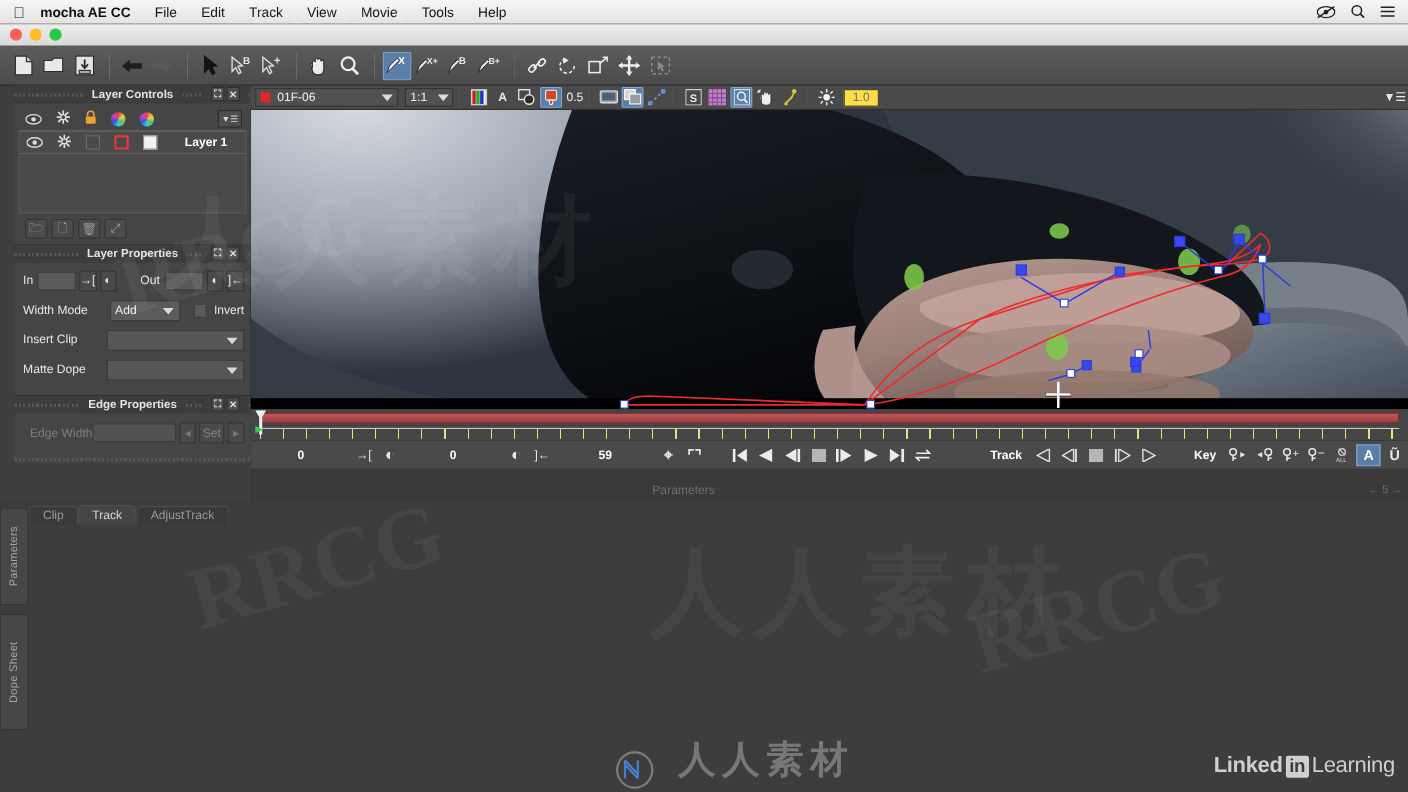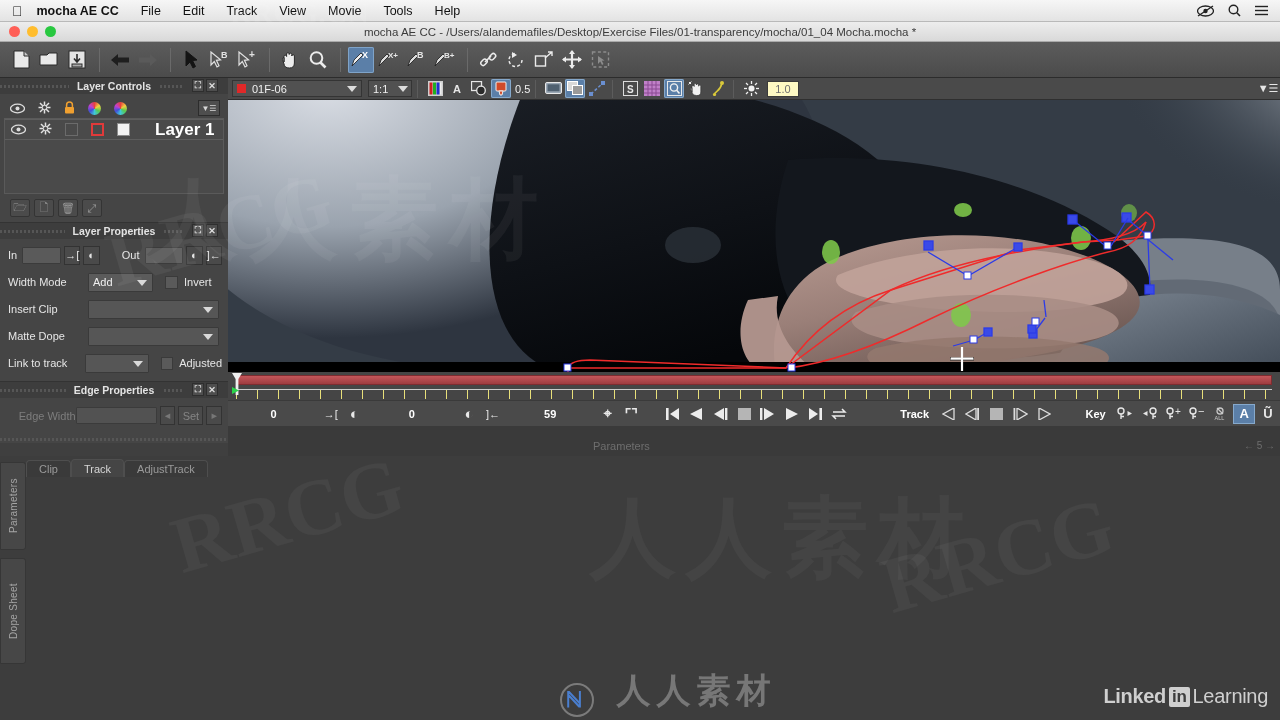--- a/index.html
+++ b/index.html
@@ -44,21 +44,21 @@
   .tbtn{
     width:26px; height:26px; margin-right:2px;
     display:flex; align-items:center; justify-content:center;
     border-radius:2px; color:#e8e8e8;
   }
   .tbtn.on{ background:#5b7fa8; box-shadow:inset 0 0 0 1px #7fa3c8; }
   .tsep{ width:1px; height:24px; background:#3a3a3a; border-right:1px solid #6a6a6a; margin:0 7px; }
   .tbtn svg{ display:block; }
 
   
-  #leftcol{ position:absolute; left:0; top:78px; width:228px; height:378px; background:#3f3f3f; }
+  #leftcol{ position:absolute; left:0; top:78px; width:228px; height:378px; background:#3f3f3f;padding-left:13px; }
   .panel{ background:#454545; border-bottom:1px solid #333; }
   .ptitle{
     height:16px; background:#3d3d3d; display:flex; align-items:center; justify-content:center;
     position:relative; font-size:10.5px; font-weight:bold; color:#e3e3e3;
     background-image:repeating-linear-gradient(90deg,#565656 0 2px,transparent 2px 4px);
     background-size:100% 3px; background-position:0 7px; background-repeat:repeat-x;
   }
   .ptitle span{ background:#3d3d3d; padding:0 8px; }
   .pt-btns{ position:absolute; right:2px; top:1px; display:flex; gap:2px; }
   .pt-btns i{
@@ -72,21 +72,21 @@
     border:1px solid #5e5e5e; border-left:none; border-right:none;
   }
   .lc-list{ height:76px; border:1px solid #5a5a5a; background:#4a4a4a; }
   .eye svg{ display:block; }
   .sw{ width:13px;height:13px; display:block; }
   .sw.empty{ border:1px solid #6b6b6b; background:#4a4a4a; }
   .sw.red{ border:2px solid #e03a3a; background:#4a4a4a; }
   .sw.white{ background:#f2f2f2; border:1px solid #8c8c8c; }
   .sw.wheel{ border-radius:50%;
     background:conic-gradient(#e84040,#f0d040,#58c850,#40c8d8,#4050d8,#c040d0,#e84040); }
-  .lc-label{ margin-left:12px; font-size:17px; font-weight:bold; color:#fff; }
+  .lc-label{ margin-left:12px; font-size:11px; font-weight:bold; color:#fff; }
   .lc-menu{ position:absolute; right:4px; width:22px;height:16px; background:#4e4e4e; border:1px solid #2c2c2c;
             display:flex;align-items:center;justify-content:center; font-size:8px; }
   .lc-foot{ display:flex; gap:4px; padding:5px 0 5px 6px; }
   .lc-foot i{ width:20px;height:18px; background:#4b4b4b; border:1px solid #343434; border-radius:2px;
               display:flex;align-items:center;justify-content:center; font-style:normal; color:#9b9b9b; font-size:11px; }
 
   
   .lpbody{ padding:6px 6px 6px 8px; }
   .row{ display:flex; align-items:center; margin-bottom:7px; height:20px; }
   .lab{ color:#e6e6e6; font-size:11px; }
@@ -114,21 +114,21 @@
   .vclip .arw{ position:absolute; right:4px; top:5px; width:0;height:0;
                border-left:5px solid transparent;border-right:5px solid transparent;border-top:6px solid #dcdcdc; }
   .vzoom{ height:17px; width:44px; margin-left:6px; background:#515151; border:1px solid #343434;
           display:flex; align-items:center; padding:0 4px; position:relative; font-size:11px; color:#f0f0f0; }
   .vzoom .arw{ position:absolute; right:3px; top:5px; width:0;height:0;
                border-left:5px solid transparent;border-right:5px solid transparent;border-top:6px solid #dcdcdc; }
   .vbtn{ width:20px;height:19px; margin-left:2px; display:flex; align-items:center; justify-content:center;
          border-radius:2px; font-size:11px; color:#e6e6e6; }
   .vbtn.on{ background:#5b7fa8; box-shadow:inset 0 0 0 1px #86a9cc; }
   .vnum{ font-size:11px; color:#f0f0f0; margin-left:4px; }
-  .vnum.dim{ color:#6f6f6f; background:#fef9c3; border:1px solid #3a3a3a; padding:1px 7px; margin-left:6px; }
+  .vnum.dim{ color:#6f6f6f; background:#fde047; border:1px solid #3a3a3a; padding:1px 7px; margin-left:6px; }
   .vsep{ width:1px;height:18px; background:#363636; border-right:1px solid #5c5c5c; margin:0 5px; }
 
   #vstage{ position:relative; width:1052px; height:272px; background:#000; overflow:hidden; }
   #vstage .photo{ position:absolute; inset:0; }
   #vstage svg.spline{ position:absolute; inset:0; }
 
   
   #vruler{ position:relative; height:28px; background:#454545; }
   #vruler .bar{ position:absolute; left:8px; top:3px; right:8px; height:10px;
                 background:linear-gradient(#c4565a,#9e3c40); border:1px solid #7d2c30; }
@@ -201,21 +201,20 @@
     </span>
   </span>
 </div>
 
 <div id="titlebar">
   <span class="traffic">
     <i class="tl-r"></i>
     <i class="tl-y"></i>
     <i class="tl-g"></i>
   </span>
-  <span class="ttl">mocha AE CC - /Users/alandemafiles/Desktop/Exercise Files/01-transparency/mocha/01_04 Mocha.mocha *</span>
 </div>
 
 <div id="apptoolbar">
   <div class="tbtn">
     <svg width="17" height="19">
         <path d="M1,1 H11 L16,6 V18 H1 Z" fill="#e9e9e9" stroke="#2a2a2a"></path>
         <path d="M11,1 V6 H16" fill="#c7c7c7" stroke="#2a2a2a"></path>
       </svg>
   </div>
   <div class="tbtn">
@@ -438,29 +437,20 @@
           <span class="arw"></span>
         </span>
       </div>
       <div class="row">
         <span class="lab" style="width:80px">Matte Dope</span>
         <span class="sel" style="width:131px;background:#565656">
           <span></span>
           <span class="arw"></span>
         </span>
       </div>
-      <div class="row" style="margin-bottom:2px">
-        <span class="lab" style="width:80px">Link to track</span>
-        <span class="sel" style="width:65px;background:#565656">
-          <span></span>
-          <span class="arw"></span>
-        </span>
-        <span class="cb" style="margin-left:12px"></span>
-        <span class="lab">Adjusted</span>
-      </div>
     </div>
   </div>
 
   <div class="panel ep-dim" style="border-bottom:none">
     <div class="ptitle">
       <span>Edge Properties</span>
       <span class="pt-btns">
         <i>⛶</i>
         <i>✕</i>
       </span>

